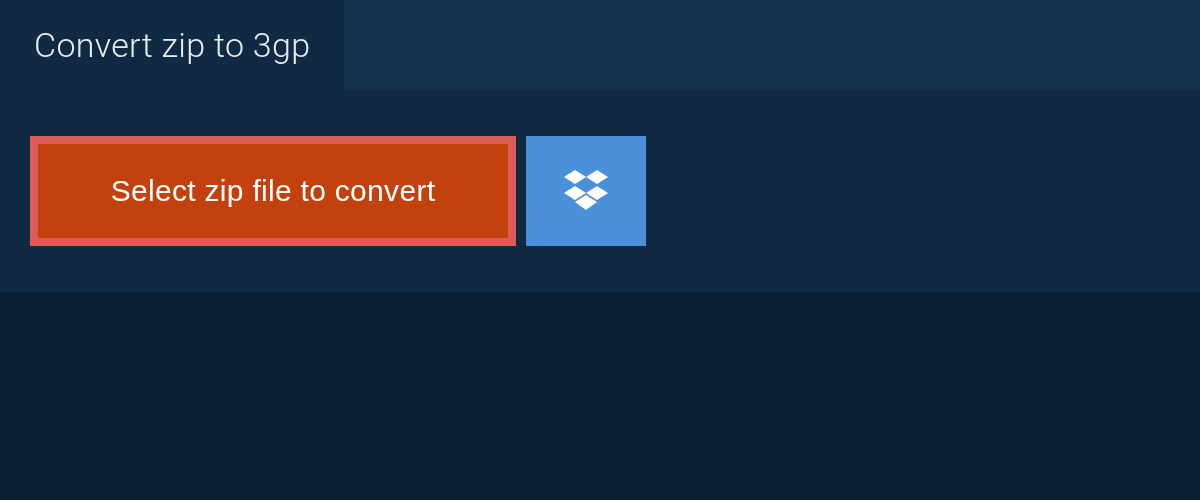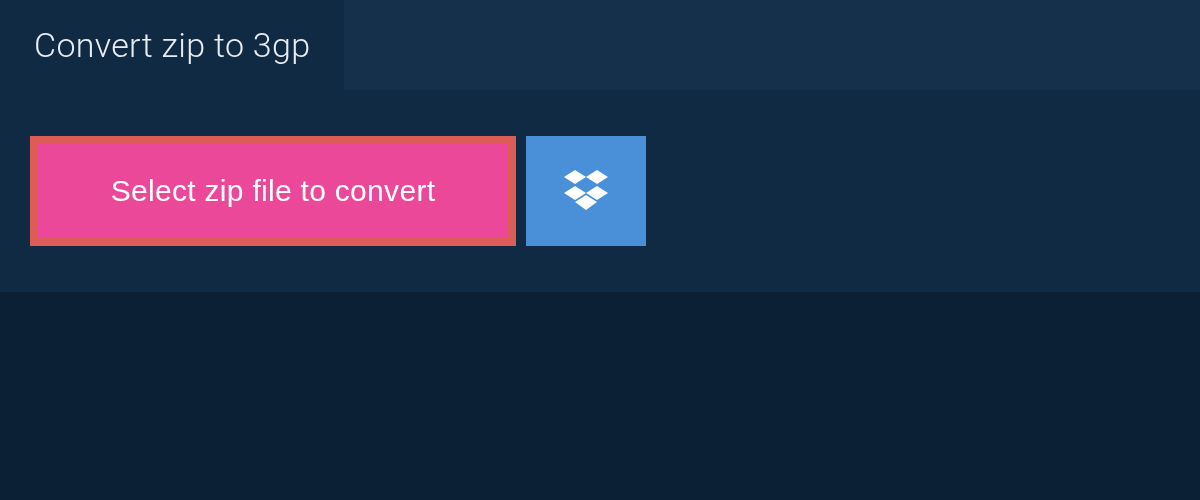--- a/index.html
+++ b/index.html
@@ -40,21 +40,21 @@
     }
     .button-row {
       display: flex;
       gap: 10px;
     }
     .select-wrap {
       border: 8px solid #dd5c57;
       display: inline-block;
     }
     .select-button {
-      background: #ec4899;
+      background: #c2410c;
       color: #ffffff;
       height: 94px;
       width: 470px;
       display: flex;
       align-items: center;
       justify-content: center;
       font-size: 30px;
       font-weight: 300;
       cursor: pointer;
       border: none;

